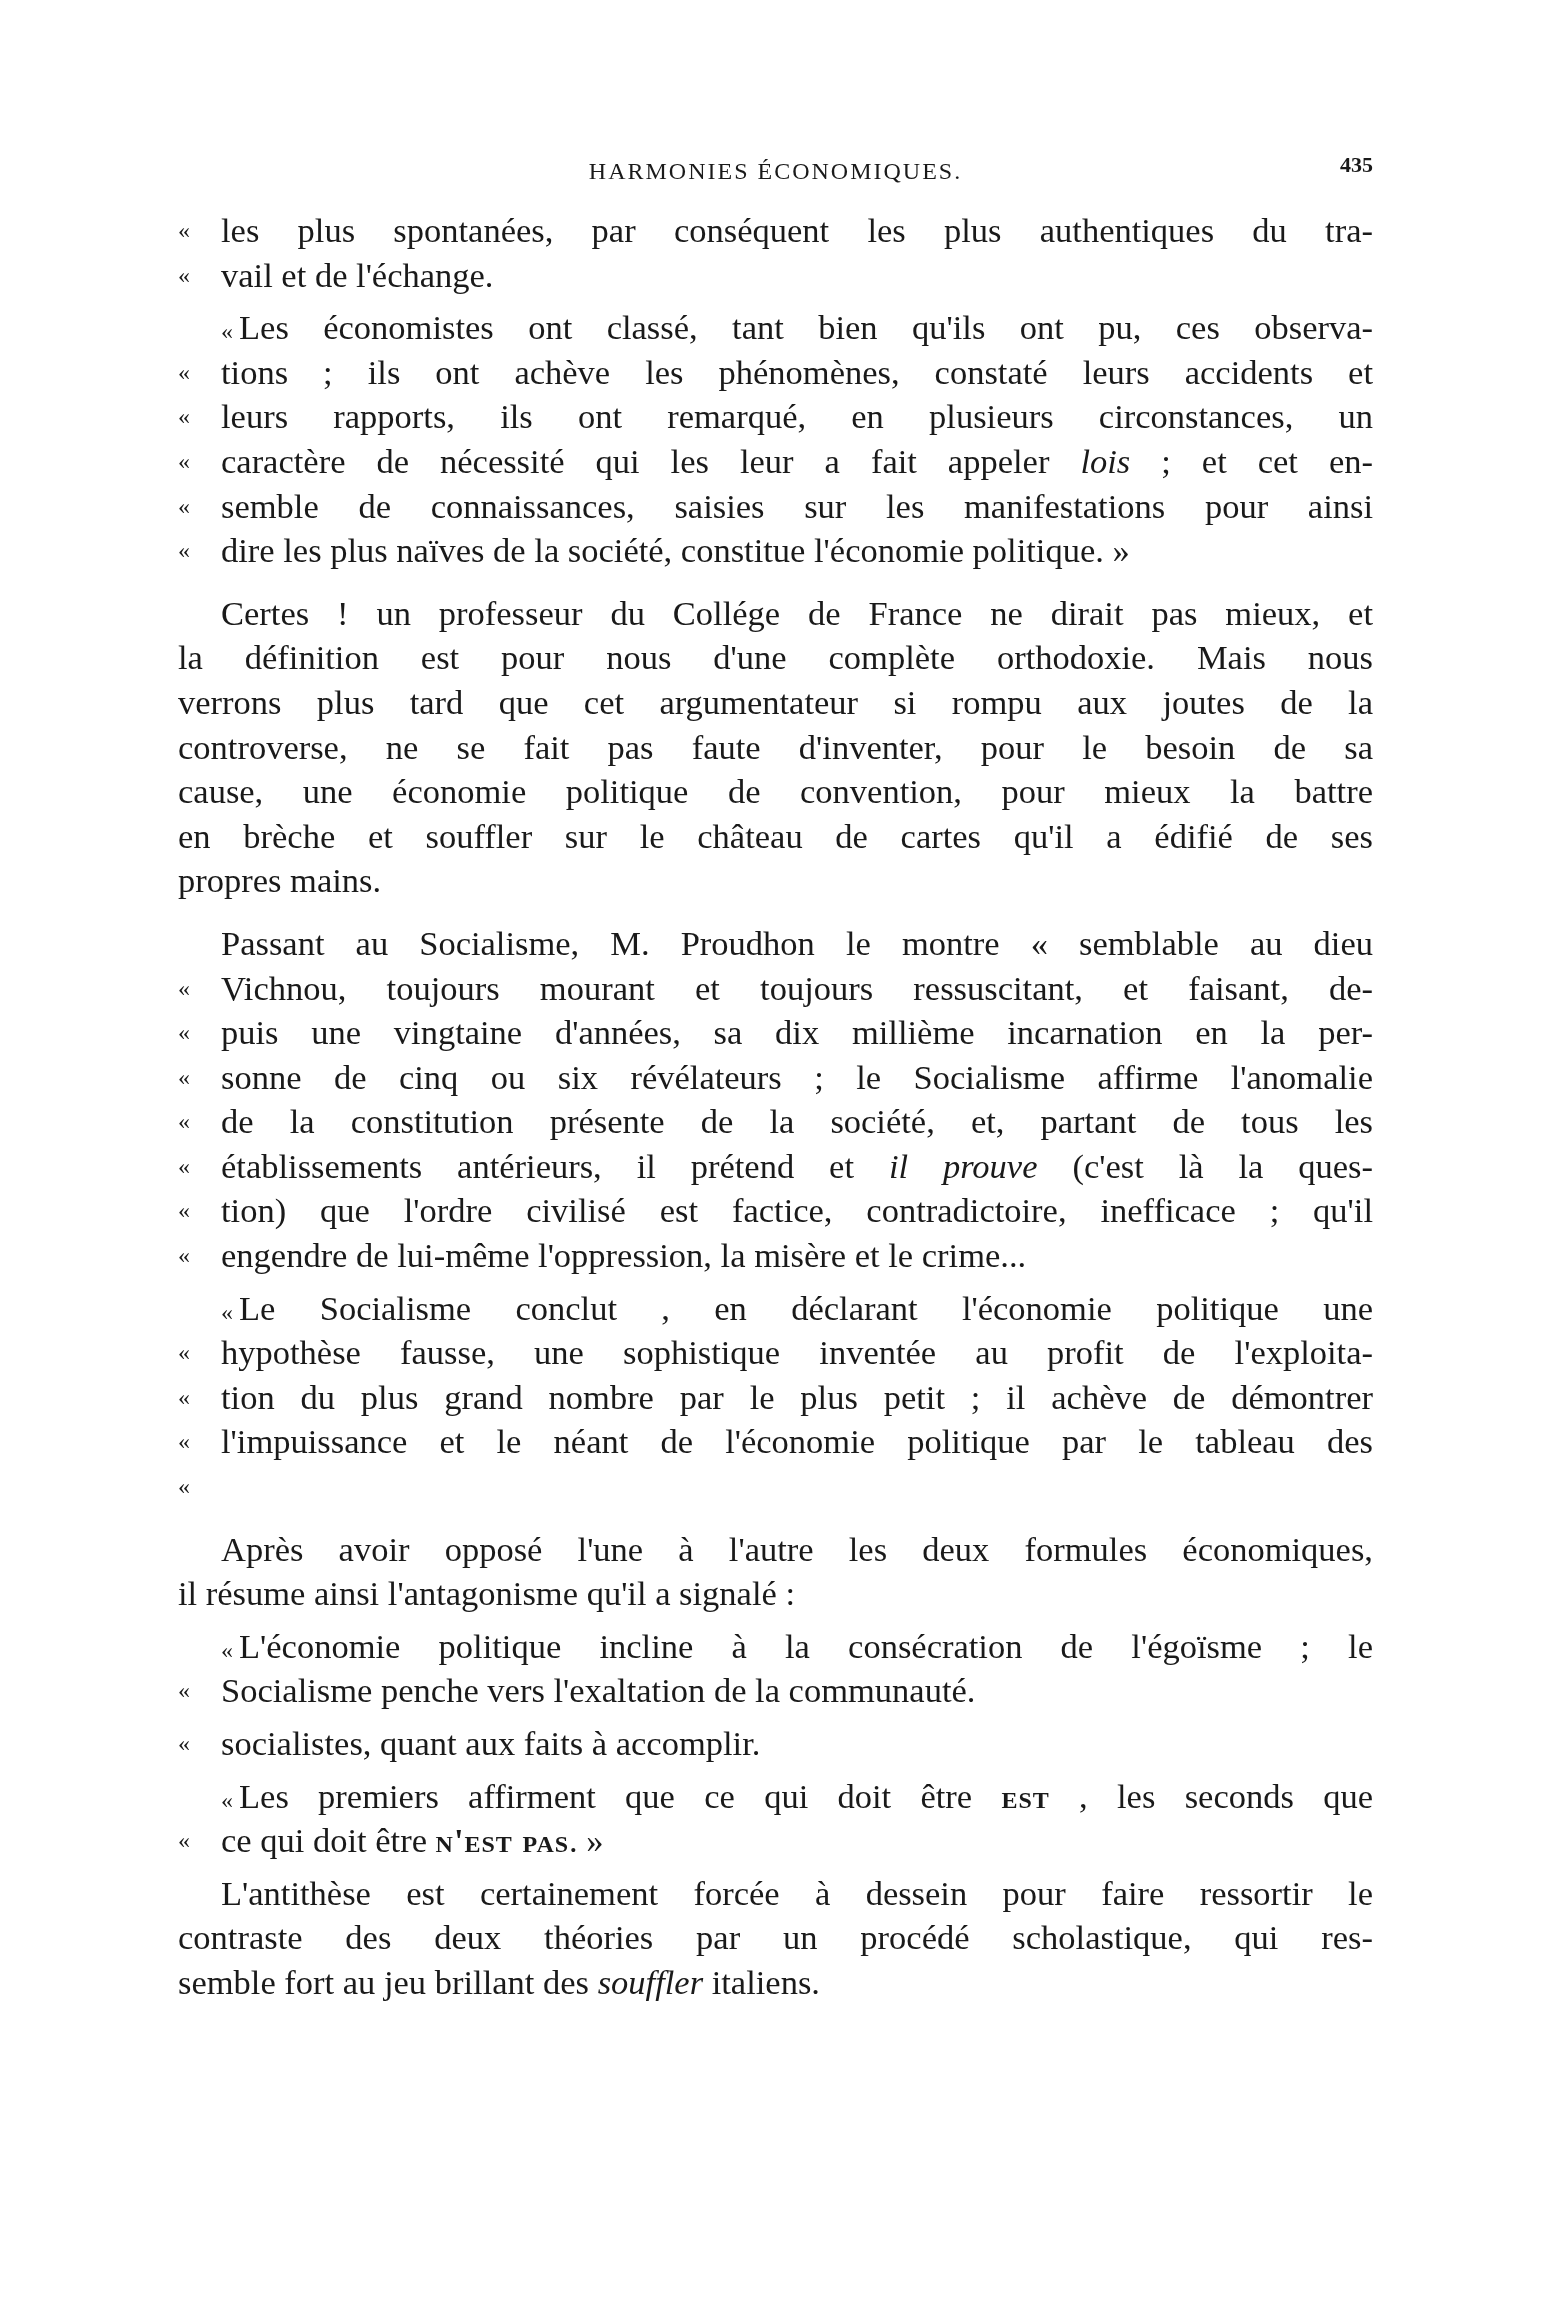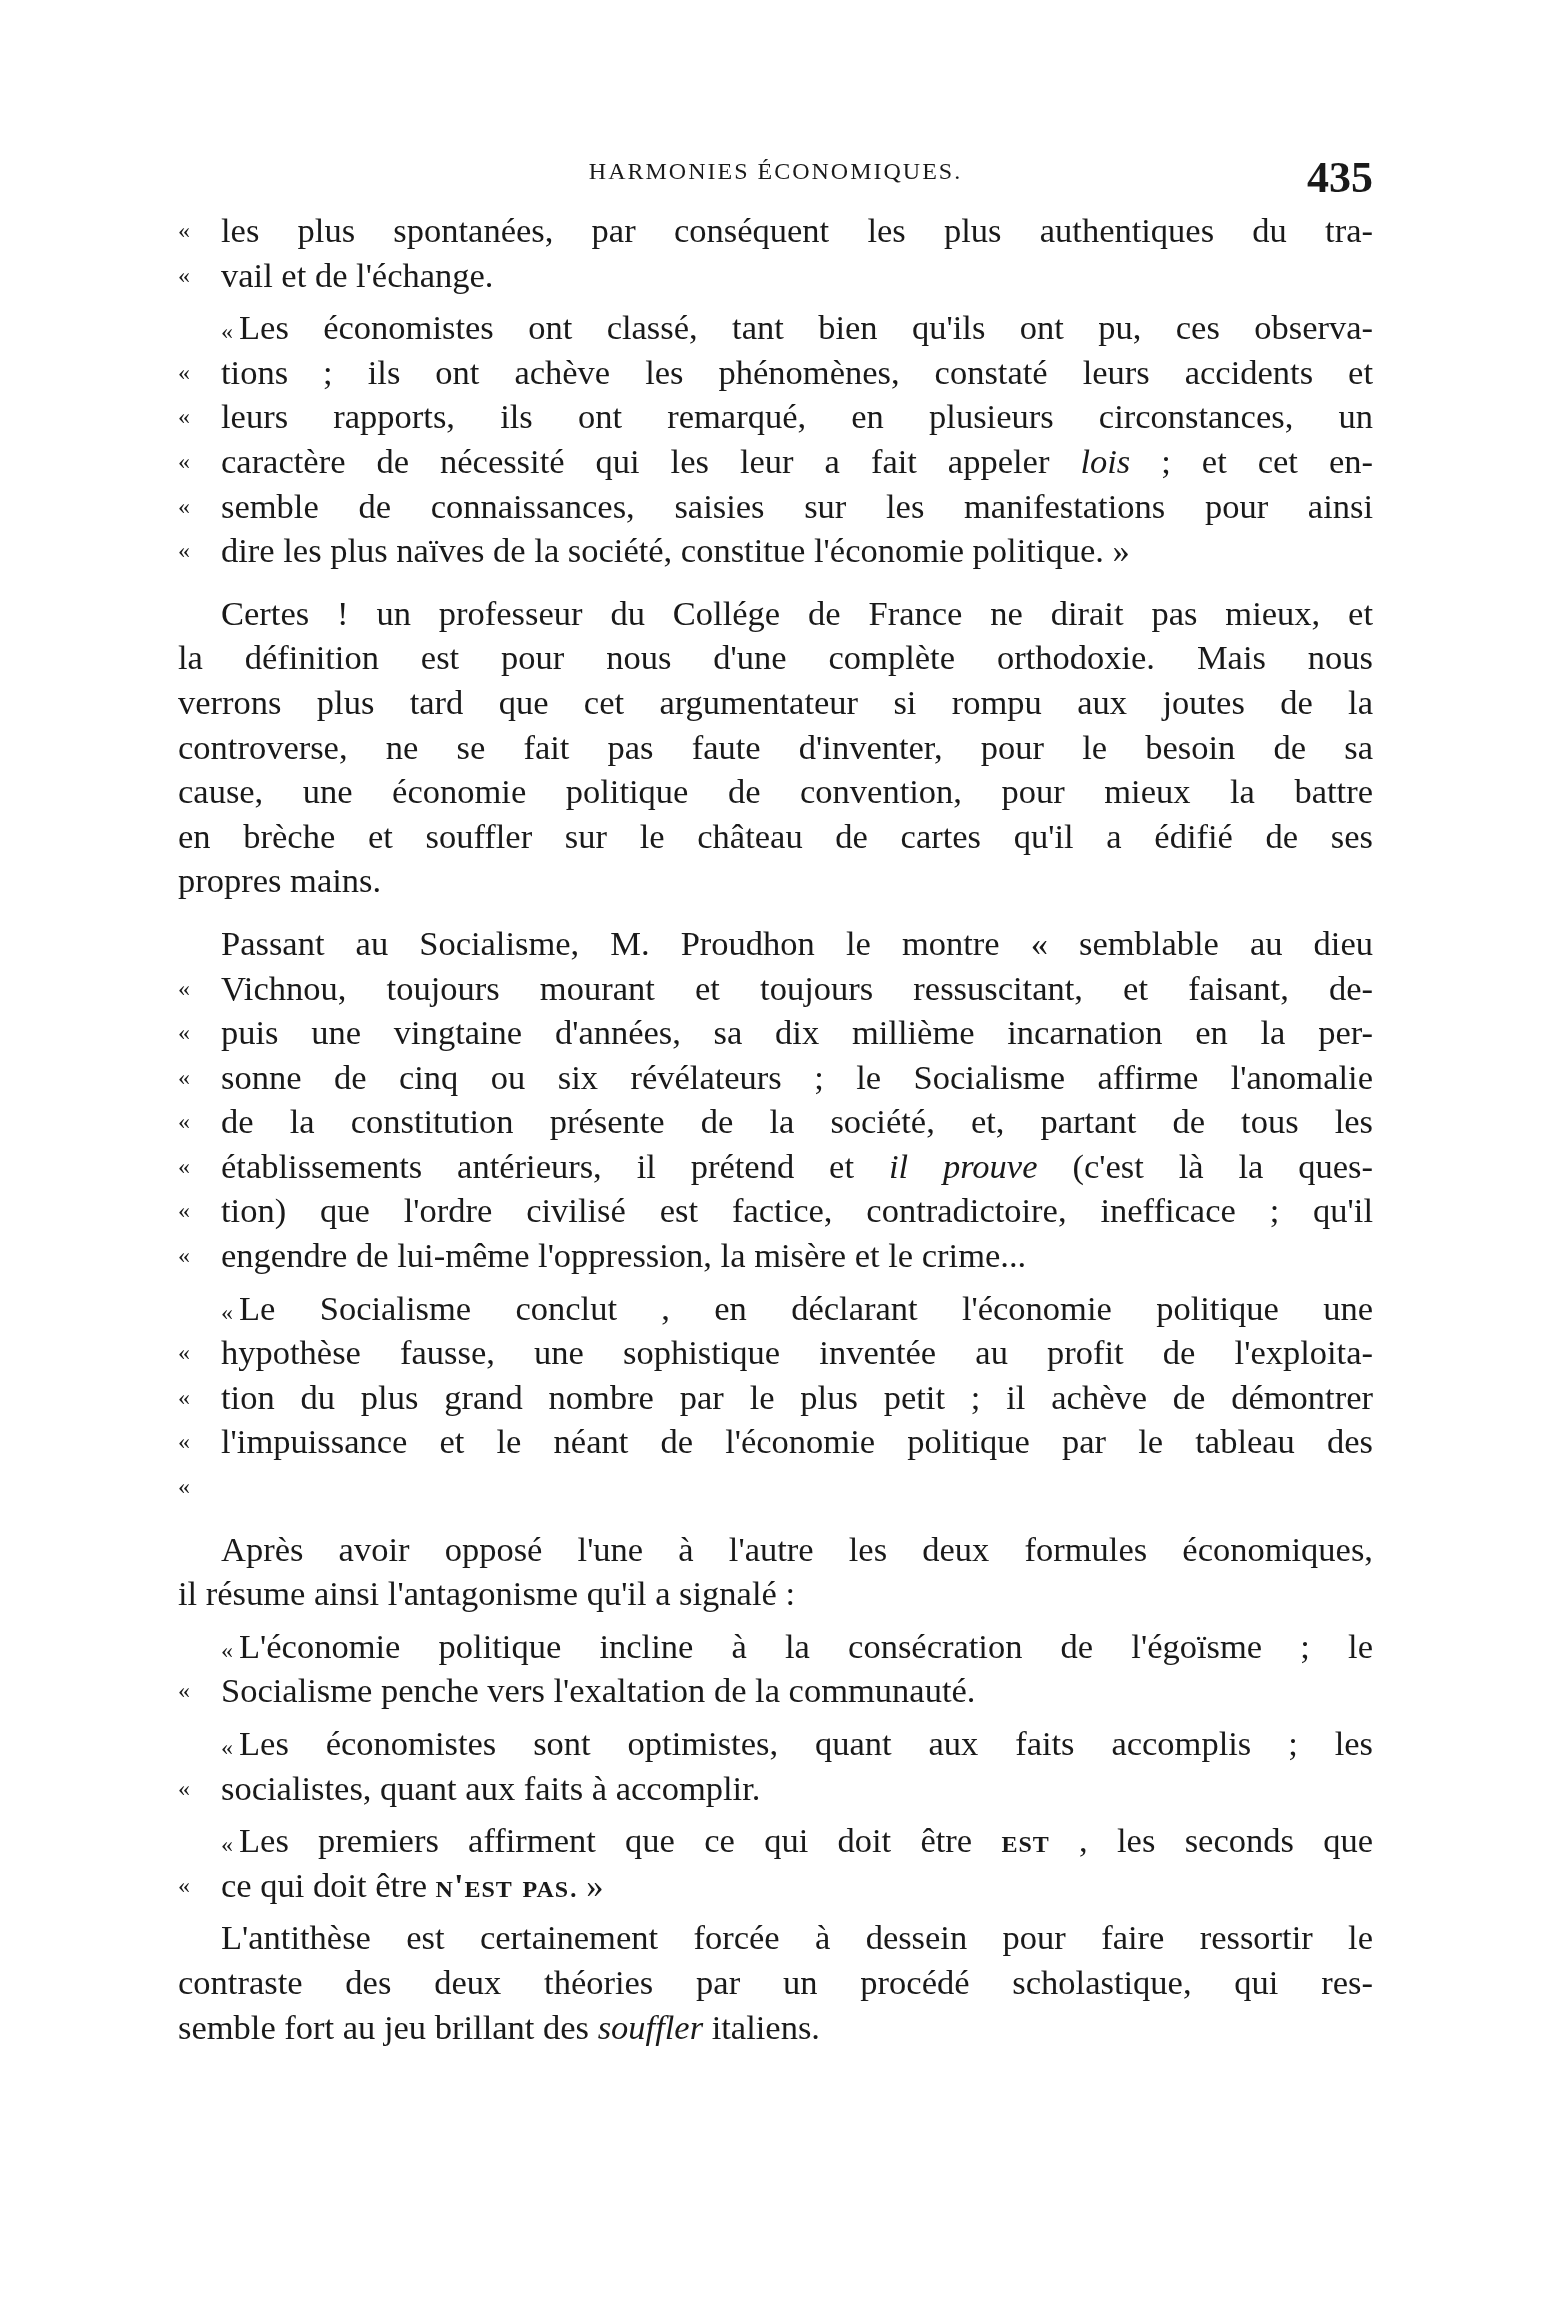--- a/index.html
+++ b/index.html
@@ -10,21 +10,21 @@
     color: #1a1a1a;
   }
   .running-head {
     position: relative; height: 50px;
   }
   .running-title {
     position: absolute; left: 0; right: 0; top: 8px; text-align: center;
     font-size: 24px; letter-spacing: 2px; font-variant: small-caps;
   }
   .page-number {
-    position: absolute; right: 0; top: 2px; font-size: 44px; font-weight: bold;
+    position: absolute; right: 0; top: 2px; font-size: 22px; font-weight: bold;
   }
   .line {
     position: relative; font-size: 34.5px; line-height: 44.6px; height: 44.6px;
     white-space: nowrap;
     text-align: justify; text-align-last: justify;
     transform-origin: left center;
   }
   .line.last { text-align-last: left; }
   .line.indent { padding-left: 43px; }
   .line.qm { padding-left: 43px; }
@@ -101,21 +101,20 @@
   </div>
   <div class="sgap"></div>
 
   <div>
     <div class="line indent"><span class="q">«</span><span>L'économie politique incline à la consécration de l'égoïsme ; le</span></div>
     <div class="line qm last"><span class="q">«</span><span>Socialisme penche vers l'exaltation de la communauté.</span></div>
   </div>
   <div class="sgap"></div>
 
   <div>
-    <div class="line indent"><span class="q">«</span><span>Les économistes sont optimistes, quant aux faits accomplis ; les</span></div>
     <div class="line qm last"><span class="q">«</span><span>socialistes, quant aux faits à accomplir.</span></div>
   </div>
   <div class="sgap"></div>
 
   <div>
     <div class="line indent"><span class="q">«</span><span>Les premiers affirment que ce qui doit être </span><span class="sc">est</span><span> , les seconds que</span></div>
     <div class="line qm last"><span class="q">«</span><span>ce qui doit être </span><span class="sc">n'est pas</span><span>. »</span></div>
   </div>
   <div class="sgap"></div>
 

